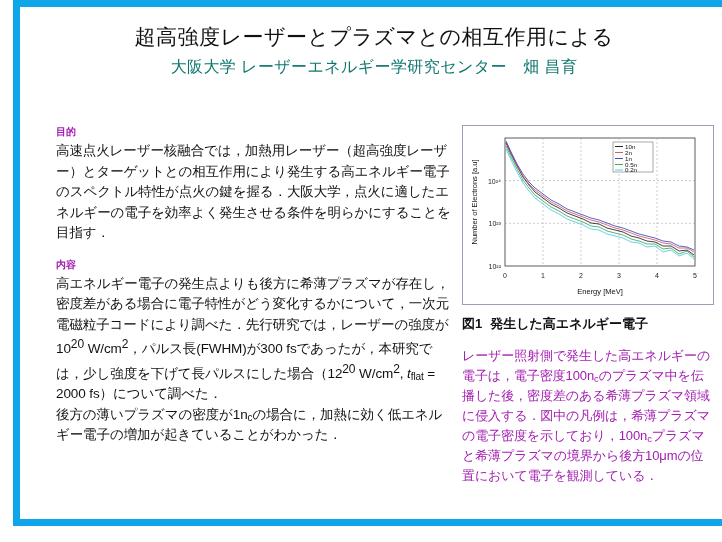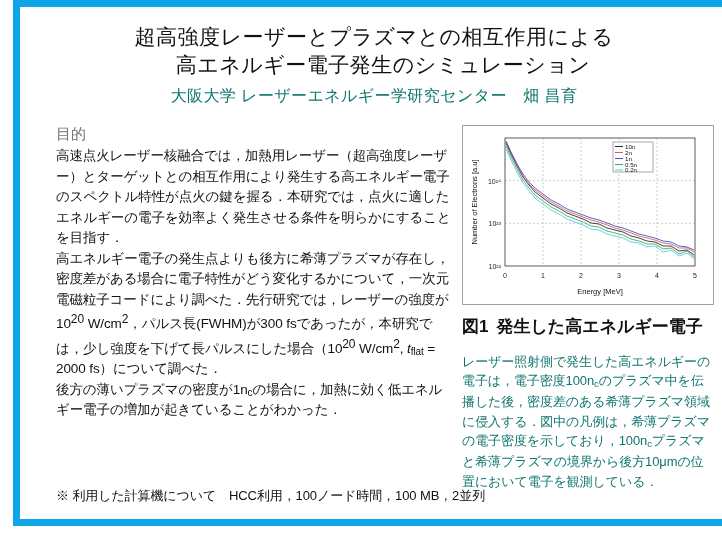--- a/index.html
+++ b/index.html
@@ -55,23 +55,23 @@
     width: 452px;
     padding: 0 6px 0 36px;
     box-sizing: border-box;
   }
   .col-right {
     width: 270px;
     padding: 0 14px 0 4px;
     box-sizing: border-box;
   }
   .section-head {
-    font-size: 15px;
-    font-weight: normal;
-    color: #737373;
+    font-size: 10px;
+    font-weight: bold;
+    color: #a21caf;
     margin: 0 0 2px 0;
   }
   .section-head.spaced {
     margin-top: 14px;
   }
   .para {
     font-size: 13.5px;
     line-height: 1.52;
     color: #111111;
     margin: 0;
@@ -100,33 +100,33 @@
   .figure-box {
     width: 252px;
     height: 180px;
     background: #ffffff;
     border: 1px solid #9aa0b5;
     box-sizing: border-box;
     position: relative;
   }
   .fig-caption {
     margin-top: 10px;
-    font-size: 17px;
+    font-size: 13px;
     font-weight: bold;
     line-height: 1.45;
     color: #111111;
   }
   .fig-caption .cap-label {
     margin-right: 8px;
   }
   .right-para {
     margin-top: 12px;
     font-size: 13px;
     line-height: 1.52;
-    color: #0f766e;
+    color: #a21caf;
     letter-spacing: -0.1px;
   }
   .right-para sub {
     font-size: 9.5px;
     vertical-align: -2px;
   }
   
   .chart-svg {
     display: block;
   }
@@ -146,32 +146,32 @@
     fill: #111111;
   }
 </style>
 </head>
 <body>
 
 <div class="slide">
 
   <div class="title-block">
     <div class="title-line">超高強度レーザーとプラズマとの相互作用による</div>
-    <div class="title-line second">高エネルギー電子発生のシミュレーション</div>
     <div class="author-line">大阪大学 レーザーエネルギー学研究センター　畑 昌育</div>
   </div>
 
   <div class="columns">
 
     <div class="col-left">
 
       <div class="section-head">目的</div>
-      <p class="para">高速点火レーザー核融合では，加熱用レーザー（超高強度レーザー）とターゲットとの相互作用により発生する高エネルギー電子のスペクトル特性が点火の鍵を握る．本研究では，点火に適したエネルギーの電子を効率よく発生させる条件を明らかにすることを目指す．</p>
-
-      <p class="para"><span>高エネルギー電子の発生点よりも後方に希薄プラズマが存在し，密度差がある場合に電子特性がどう変化するかについて，一次元電磁粒子コードにより調べた．先行研究では，レーザーの強度が10</span><sup>20</sup><span> W/cm</span><sup>2</sup><span>，パルス長(FWHM)が300 fsであったが，本研究では，少し強度を下げて長パルスにした場合（10</span><sup>20</sup><span> W/cm</span><sup>2</sup><span>, </span><i>t</i><sub>flat</sub><span> = 2000 fs）について調べた．</span></p>
+      <p class="para">高速点火レーザー核融合では，加熱用レーザー（超高強度レーザー）とターゲットとの相互作用により発生する高エネルギー電子のスペクトル特性が点火の鍵を握る．大阪大学，点火に適したエネルギーの電子を効率よく発生させる条件を明らかにすることを目指す．</p>
+
+      <div class="section-head spaced">内容</div>
+      <p class="para"><span>高エネルギー電子の発生点よりも後方に希薄プラズマが存在し，密度差がある場合に電子特性がどう変化するかについて，一次元電磁粒子コードにより調べた．先行研究では，レーザーの強度が10</span><sup>20</sup><span> W/cm</span><sup>2</sup><span>，パルス長(FWHM)が300 fsであったが，本研究では，少し強度を下げて長パルスにした場合（12</span><sup>20</sup><span> W/cm</span><sup>2</sup><span>, </span><i>t</i><sub>flat</sub><span> = 2000 fs）について調べた．</span></p>
 
       <p class="para"><span>後方の薄いプラズマの密度が1n</span><sub>c</sub><span>の場合に，加熱に効く低エネルギー電子の増加が起きていることがわかった．</span></p>
 
     </div>
 
     <div class="col-right">
 
       <div class="figure-box">
         <svg class="chart-svg" width="250" height="178" viewBox="0 0 250 178">
 
@@ -231,15 +231,14 @@
 
       <div class="fig-caption">
         <span class="cap-label">図1</span><span>発生した高エネルギー電子</span><br>
       </div>
 
       <p class="right-para"><span>レーザー照射側で発生した高エネルギーの電子は，電子密度100n</span><sub>c</sub><span>のプラズマ中を伝播した後，密度差のある希薄プラズマ領域に侵入する．図中の凡例は，希薄プラズマの電子密度を示しており，100n</span><sub>c</sub><span>プラズマと希薄プラズマの境界から後方10μmの位置において電子を観測している．</span></p>
 
     </div>
   </div>
 
-  <div class="footnote">※ 利用した計算機について　HCC利用，100ノード時間，100 MB，2並列</div>
 
 </div>
 
 </body></html>

